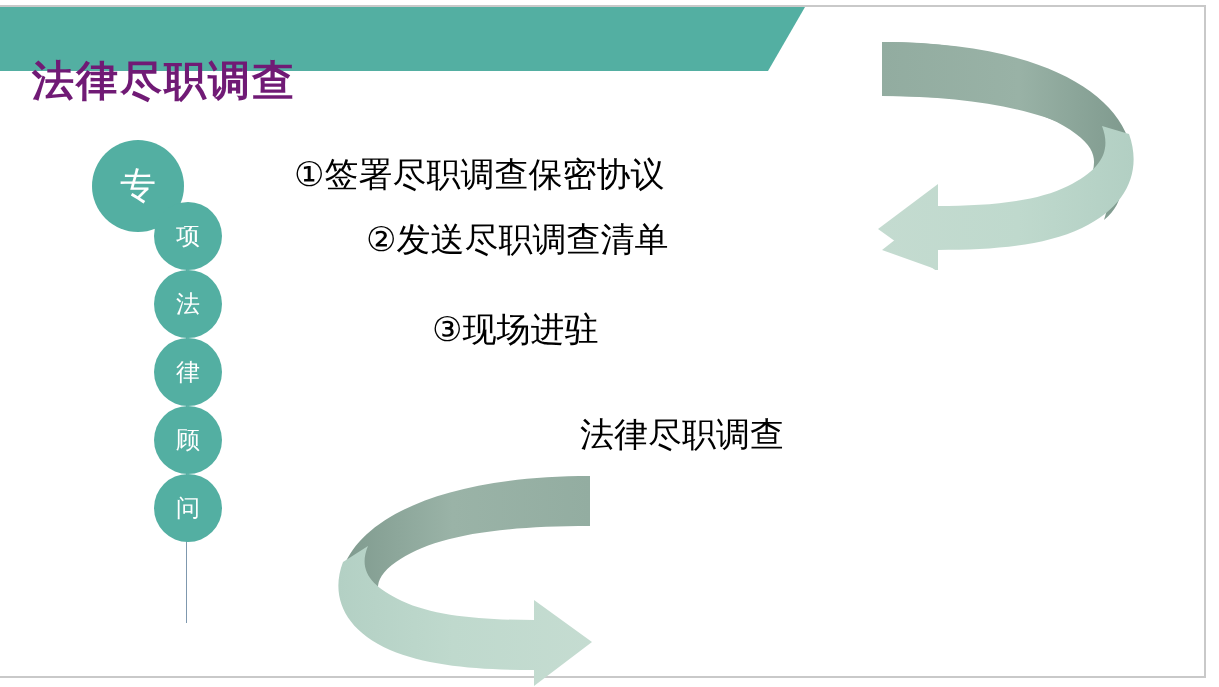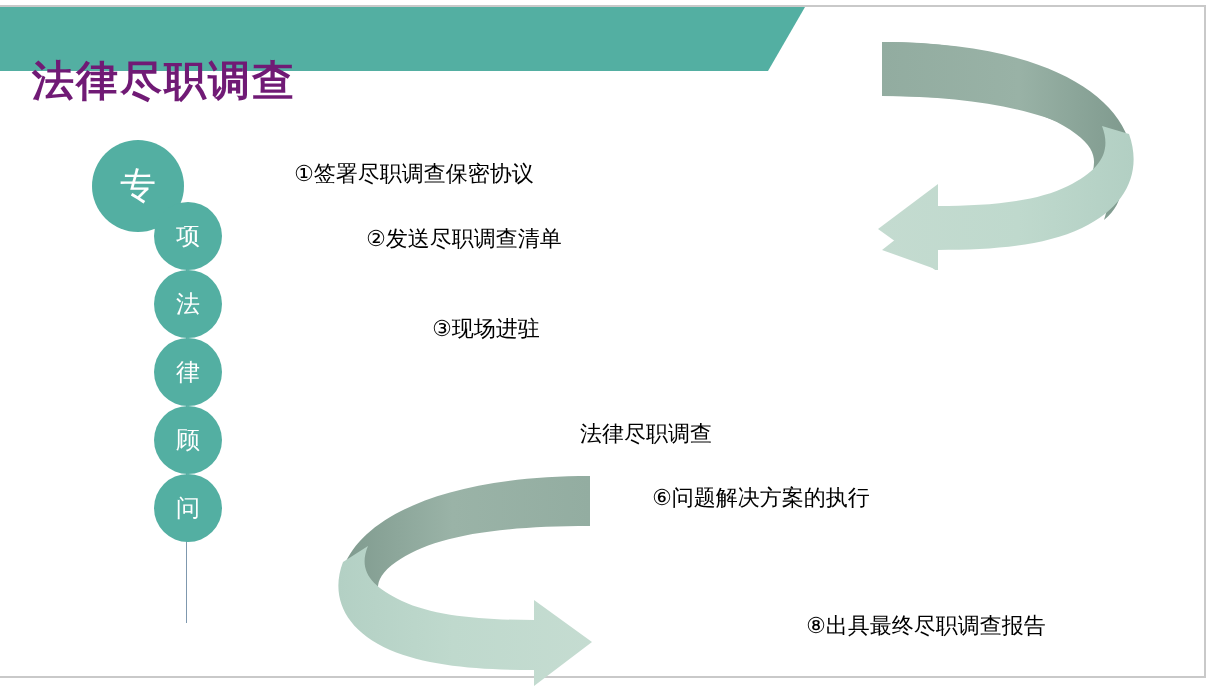--- a/index.html
+++ b/index.html
@@ -101,21 +101,21 @@
   
   #steps {
     position: absolute;
     left: 0px;
     top: 0px;
     width: 1219px;
     height: 687px;
   }
   .step {
     position: absolute;
-    font-size: 22px;
+    font-size: 34px;
     color: #000000;
     white-space: nowrap;
     letter-spacing: 0px;
     line-height: 40px;
   }
   .step.s1 { left: 294px; top: 154px; }
   .step.s2 { left: 366px; top: 219px; }
   .step.s3 { left: 432px; top: 285px; margin-top: 24px; }
   .step.s4 { left: 504px; top: 351px; }
   .step.s5 { left: 580px; top: 414px; }
@@ -230,17 +230,15 @@
                L234 218 L292 174 L234 132 L234 152 C182 152 134 148 102 133
                C70 118 58 102 68 78 Z" fill="url(#gradBotLight)"></path>
     </svg>
   </div>
 
   <div id="steps">
     <div class="step s1">①签署尽职调查保密协议</div>
     <div class="step s2">②发送尽职调查清单</div>
     <div class="step s3">③现场进驻</div>
     <div class="step s5">法律尽职调查</div>
-    <div class="step s6">⑥问题解决方案的执行</div>
-    <div class="step s8">⑧出具最终尽职调查报告</div>
   </div>
 
 </div>
 
 </body></html>

